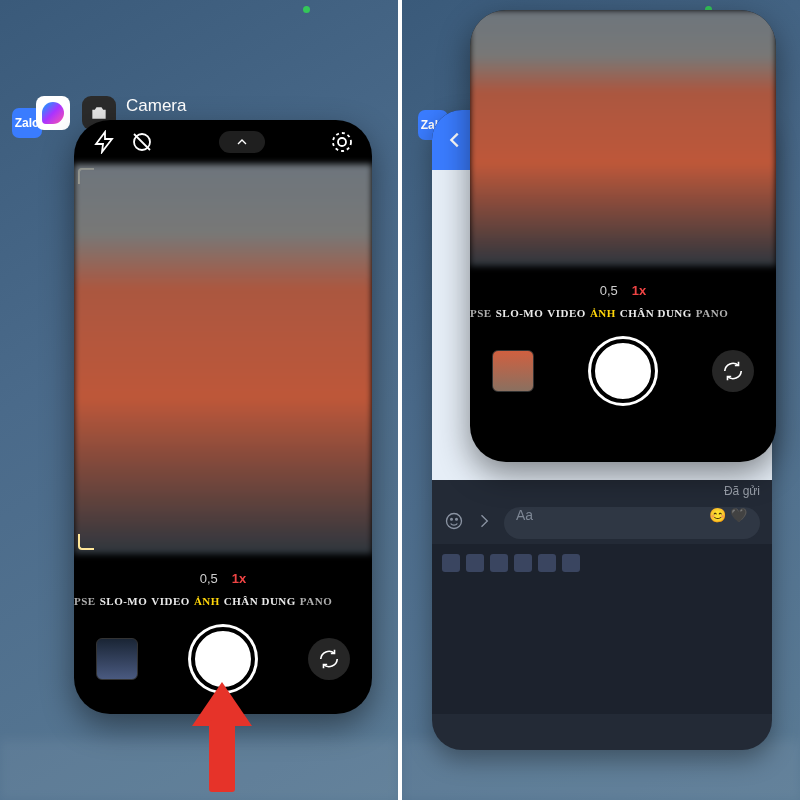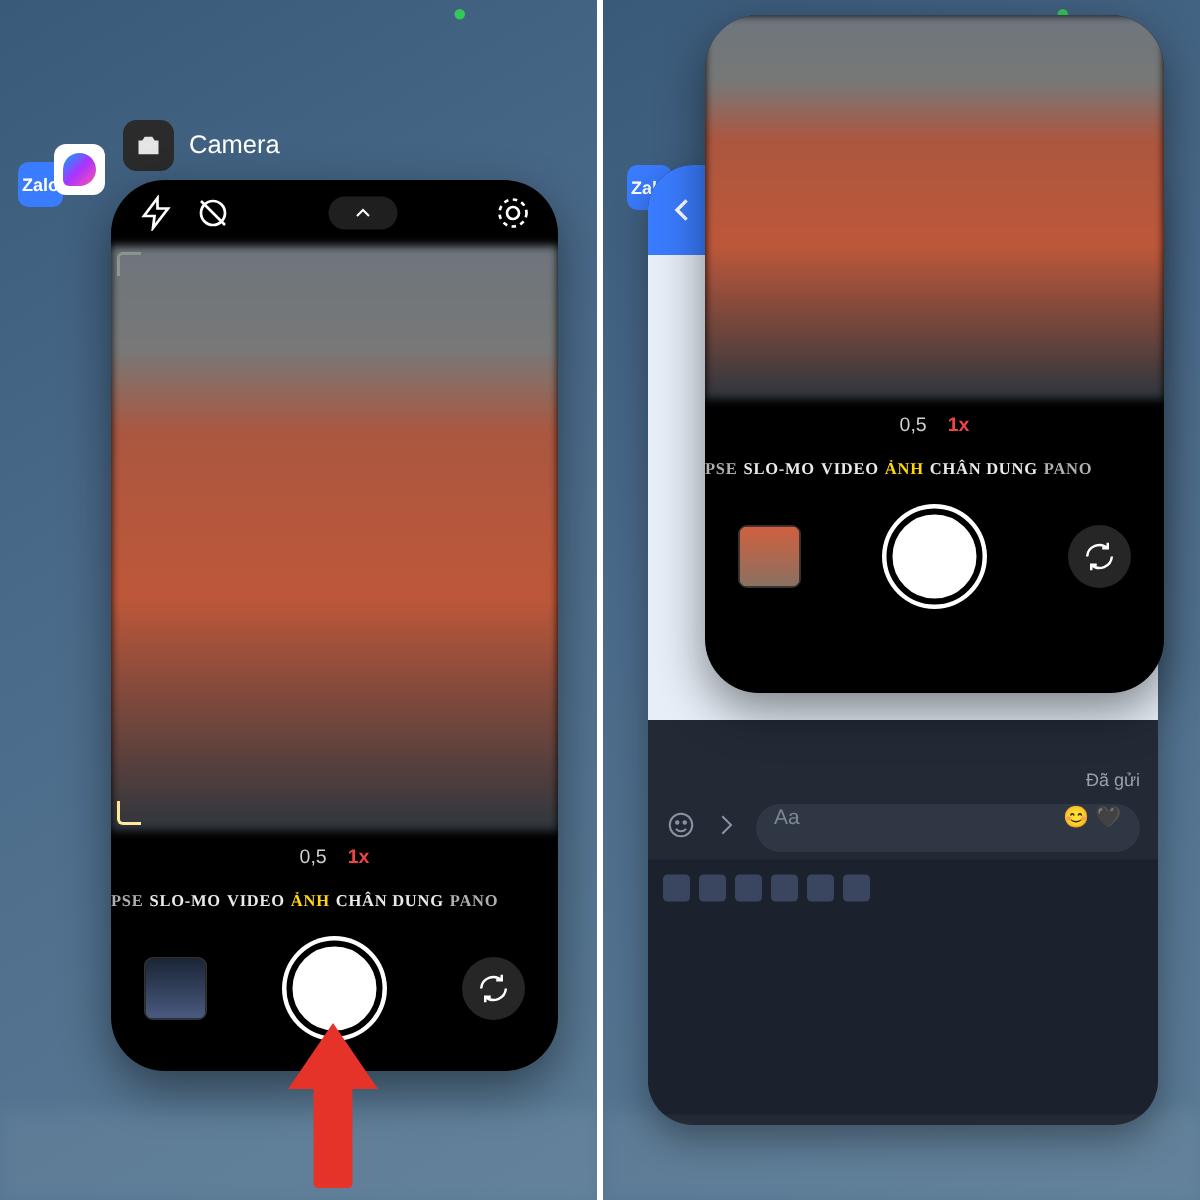--- a/index.html
+++ b/index.html
@@ -34,21 +34,21 @@
   .behind-card .thumb{width:54px;height:54px;margin:6px 0 6px 8px;border-radius:6px;background:linear-gradient(#223,#445);}
   .behind-card .chip{margin:6px 0 6px 8px;width:40px;height:22px;border-radius:11px;border:1px solid #555;color:#aab;display:flex;align-items:center;justify-content:center;font-size:12px;}
   .behind-card .avatar{margin:8px 0 0 10px;width:22px;height:22px;border-radius:50%;background:#667080;}
 
   
   .app-tile{position:absolute;left:36px;top:96px;width:34px;height:34px;border-radius:8px;background:#fff;display:flex;align-items:center;justify-content:center;}
   .app-tile .msngr{width:22px;height:22px;border-radius:50% 50% 50% 4px;background:linear-gradient(135deg,#0af,#a3f,#f5a);}
   .zalo-tile{position:absolute;left:12px;top:108px;width:30px;height:30px;border-radius:7px;background:#3a7cff;color:#fff;font-size:12px;font-weight:600;display:flex;align-items:center;justify-content:center;}
 
   
-  .switcher-header{position:absolute;left:82px;top:80px;display:flex;align-items:center;gap:10px;color:#fff;}
+  .switcher-header{position:absolute;left:82px;top:96px;display:flex;align-items:flex-start;gap:10px;color:#fff;}
   .cam-icon-tile{width:34px;height:34px;border-radius:9px;background:#2b2b2b;display:flex;align-items:center;justify-content:center;}
   .cam-icon-tile svg{width:20px;height:20px;fill:#e5e5e5;}
   .switcher-header span{font-size:17px;font-weight:500;}
 
   
   .camera-card{
     position:absolute; left:74px; top:120px; width:298px; height:594px;
     background:#000; border-radius:36px; overflow:hidden;
     box-shadow:0 12px 32px rgba(0,0,0,.45);
   }
@@ -62,21 +62,21 @@
   .chev-pill svg{width:16px;height:16px;stroke:#fff;fill:none;stroke-width:2;}
 
   .viewfinder{position:relative;height:390px;background:
     linear-gradient(180deg, rgba(120,130,140,.9) 0%, rgba(150,150,148,.8) 18%,
                     rgba(210,100,70,.85) 32%, rgba(210,90,55,.95) 60%,
                     rgba(50,60,70,.9) 100%);
     filter: blur(3px) saturate(.9);
   }
   .panel.right .viewfinder{height:256px;}
 
-  .zoom-row{display:flex;justify-content:center;align-items:center;gap:14px;height:32px;color:#fff;font-size:13px;font-weight:600;}
+  .zoom-row{display:flex;justify-content:center;align-items:flex-end;gap:14px;height:32px;color:#fff;font-size:13px;font-weight:600;}
   .zoom-row .dim{color:#cfcfcf;font-weight:500;}
   .zoom-row .act{color:#ef4444;}
 
   .mode-row{display:flex;align-items:center;justify-content:flex-start;gap:4px;height:30px;color:#eaeaea;font:600 11px/1 -apple-system;letter-spacing:.5px;}
   .mode-row .edge{color:#afafaf;}
   .mode-row .act{color:#ffd60a;}
 
   .controls-row{display:flex;align-items:center;justify-content:space-between;height:86px;padding:0 22px;}
   .thumb-preview{width:42px;height:42px;border-radius:6px;background:linear-gradient(#1a2535,#4a5a80);border:1px solid #333;}
   .panel.right .thumb-preview{background:linear-gradient(#d06040,#8a7060);}
@@ -86,21 +86,21 @@
 
   
   .chat-under{
     position:absolute;left:30px;top:110px;width:340px;height:640px;
     background:#232a36;border-radius:30px;overflow:hidden;
     box-shadow:0 10px 24px rgba(0,0,0,.35);
   }
   .chat-under .hdr{height:60px;background:#3a7cff;display:flex;align-items:center;padding:0 12px;}
   .chat-under .hdr svg{width:22px;height:22px;stroke:#fff;fill:none;stroke-width:2.5;}
   .chat-under .body{height:310px;background:#e6eef7;}
-  .chat-under .sent{color:#9aa0aa;font-size:12px;text-align:right;padding:4px 12px;margin-top:29px;}
+  .chat-under .sent{color:#9aa0aa;font-size:12px;text-align:right;padding:4px 12px;}
   .chat-under .input-row{display:flex;align-items:center;gap:10px;padding:6px 12px;height:42px;}
   .chat-under .pill{flex:1;height:32px;border-radius:16px;background:#2f3744;display:flex;align-items:flex-start;justify-content:space-between;padding:0 12px;color:#7d8694;font-size:14px;}
   .chat-under .pill .emj{display:flex;gap:8px;color:#cfcfcf;}
   .chat-under .leading svg{width:20px;height:20px;stroke:#8a93a2;fill:none;stroke-width:1.6;}
   .chat-under .strip{height:170px;background:#1c222d;display:flex;flex-wrap:wrap;gap:6px;padding:10px;align-content:flex-start;}
   .chat-under .strip .t{width:18px;height:18px;background:#3a4560;border-radius:3px;}
 
   
   .arrow{position:absolute;left:192px;bottom:8px;width:60px;height:110px;}
   .arrow .shaft{position:absolute;left:50%;transform:translateX(-50%);bottom:0;width:26px;height:72px;background:#e63329;border-radius:3px;}

